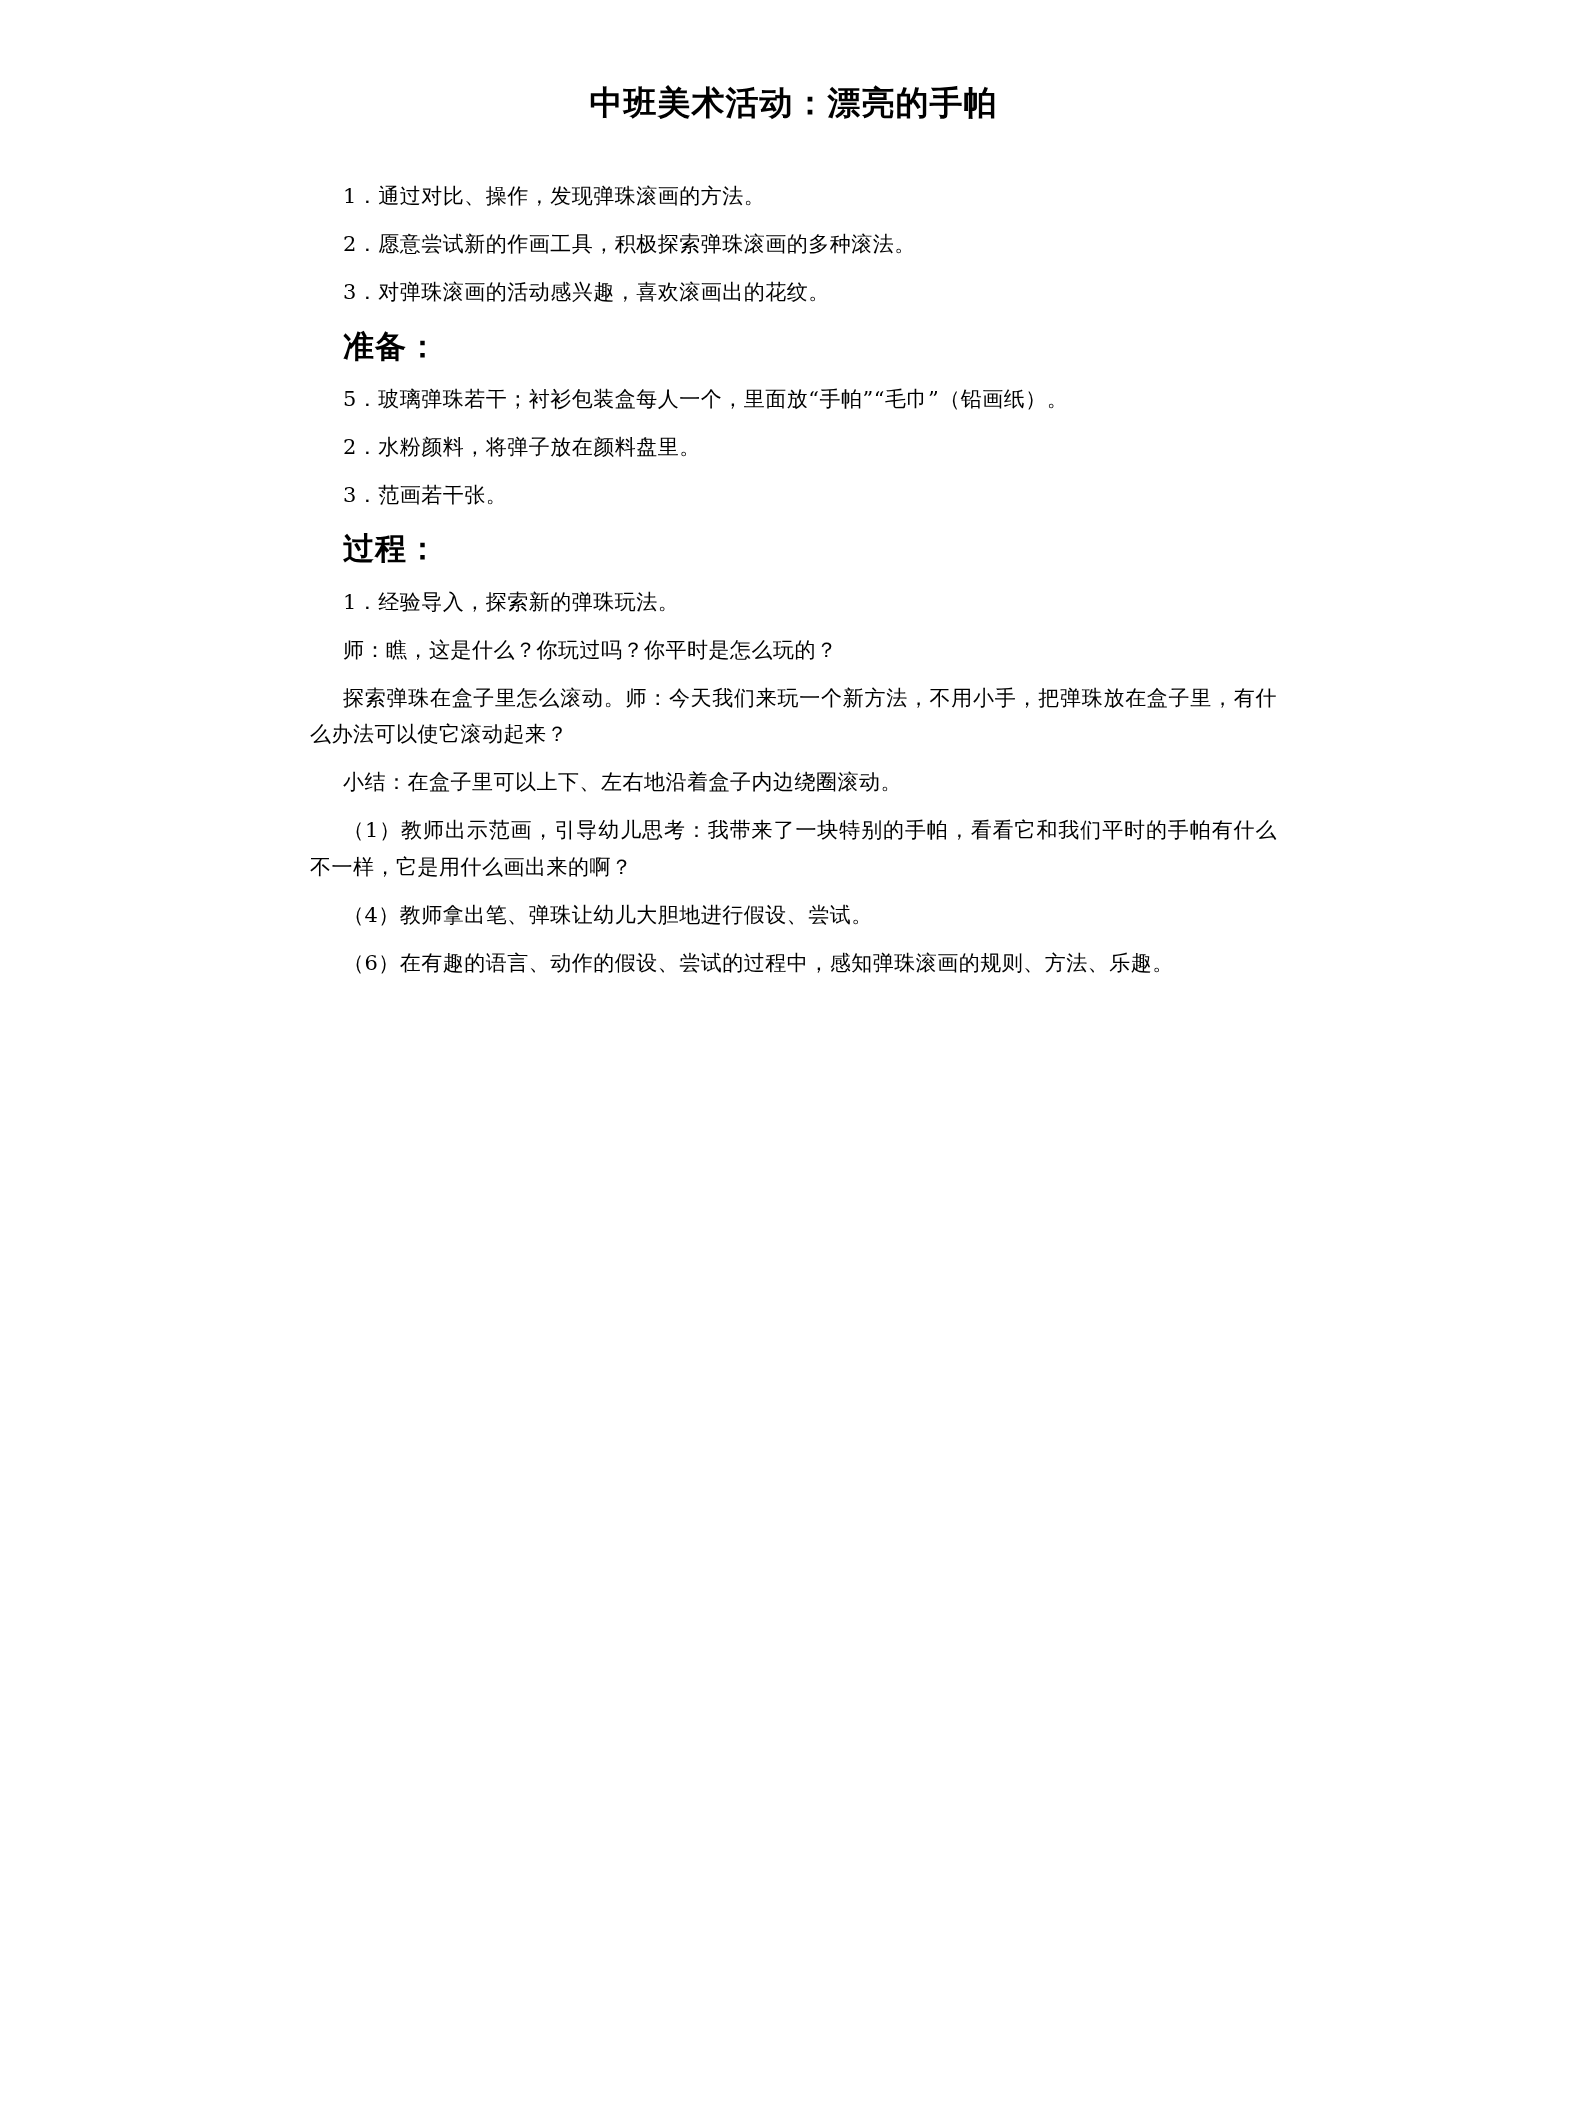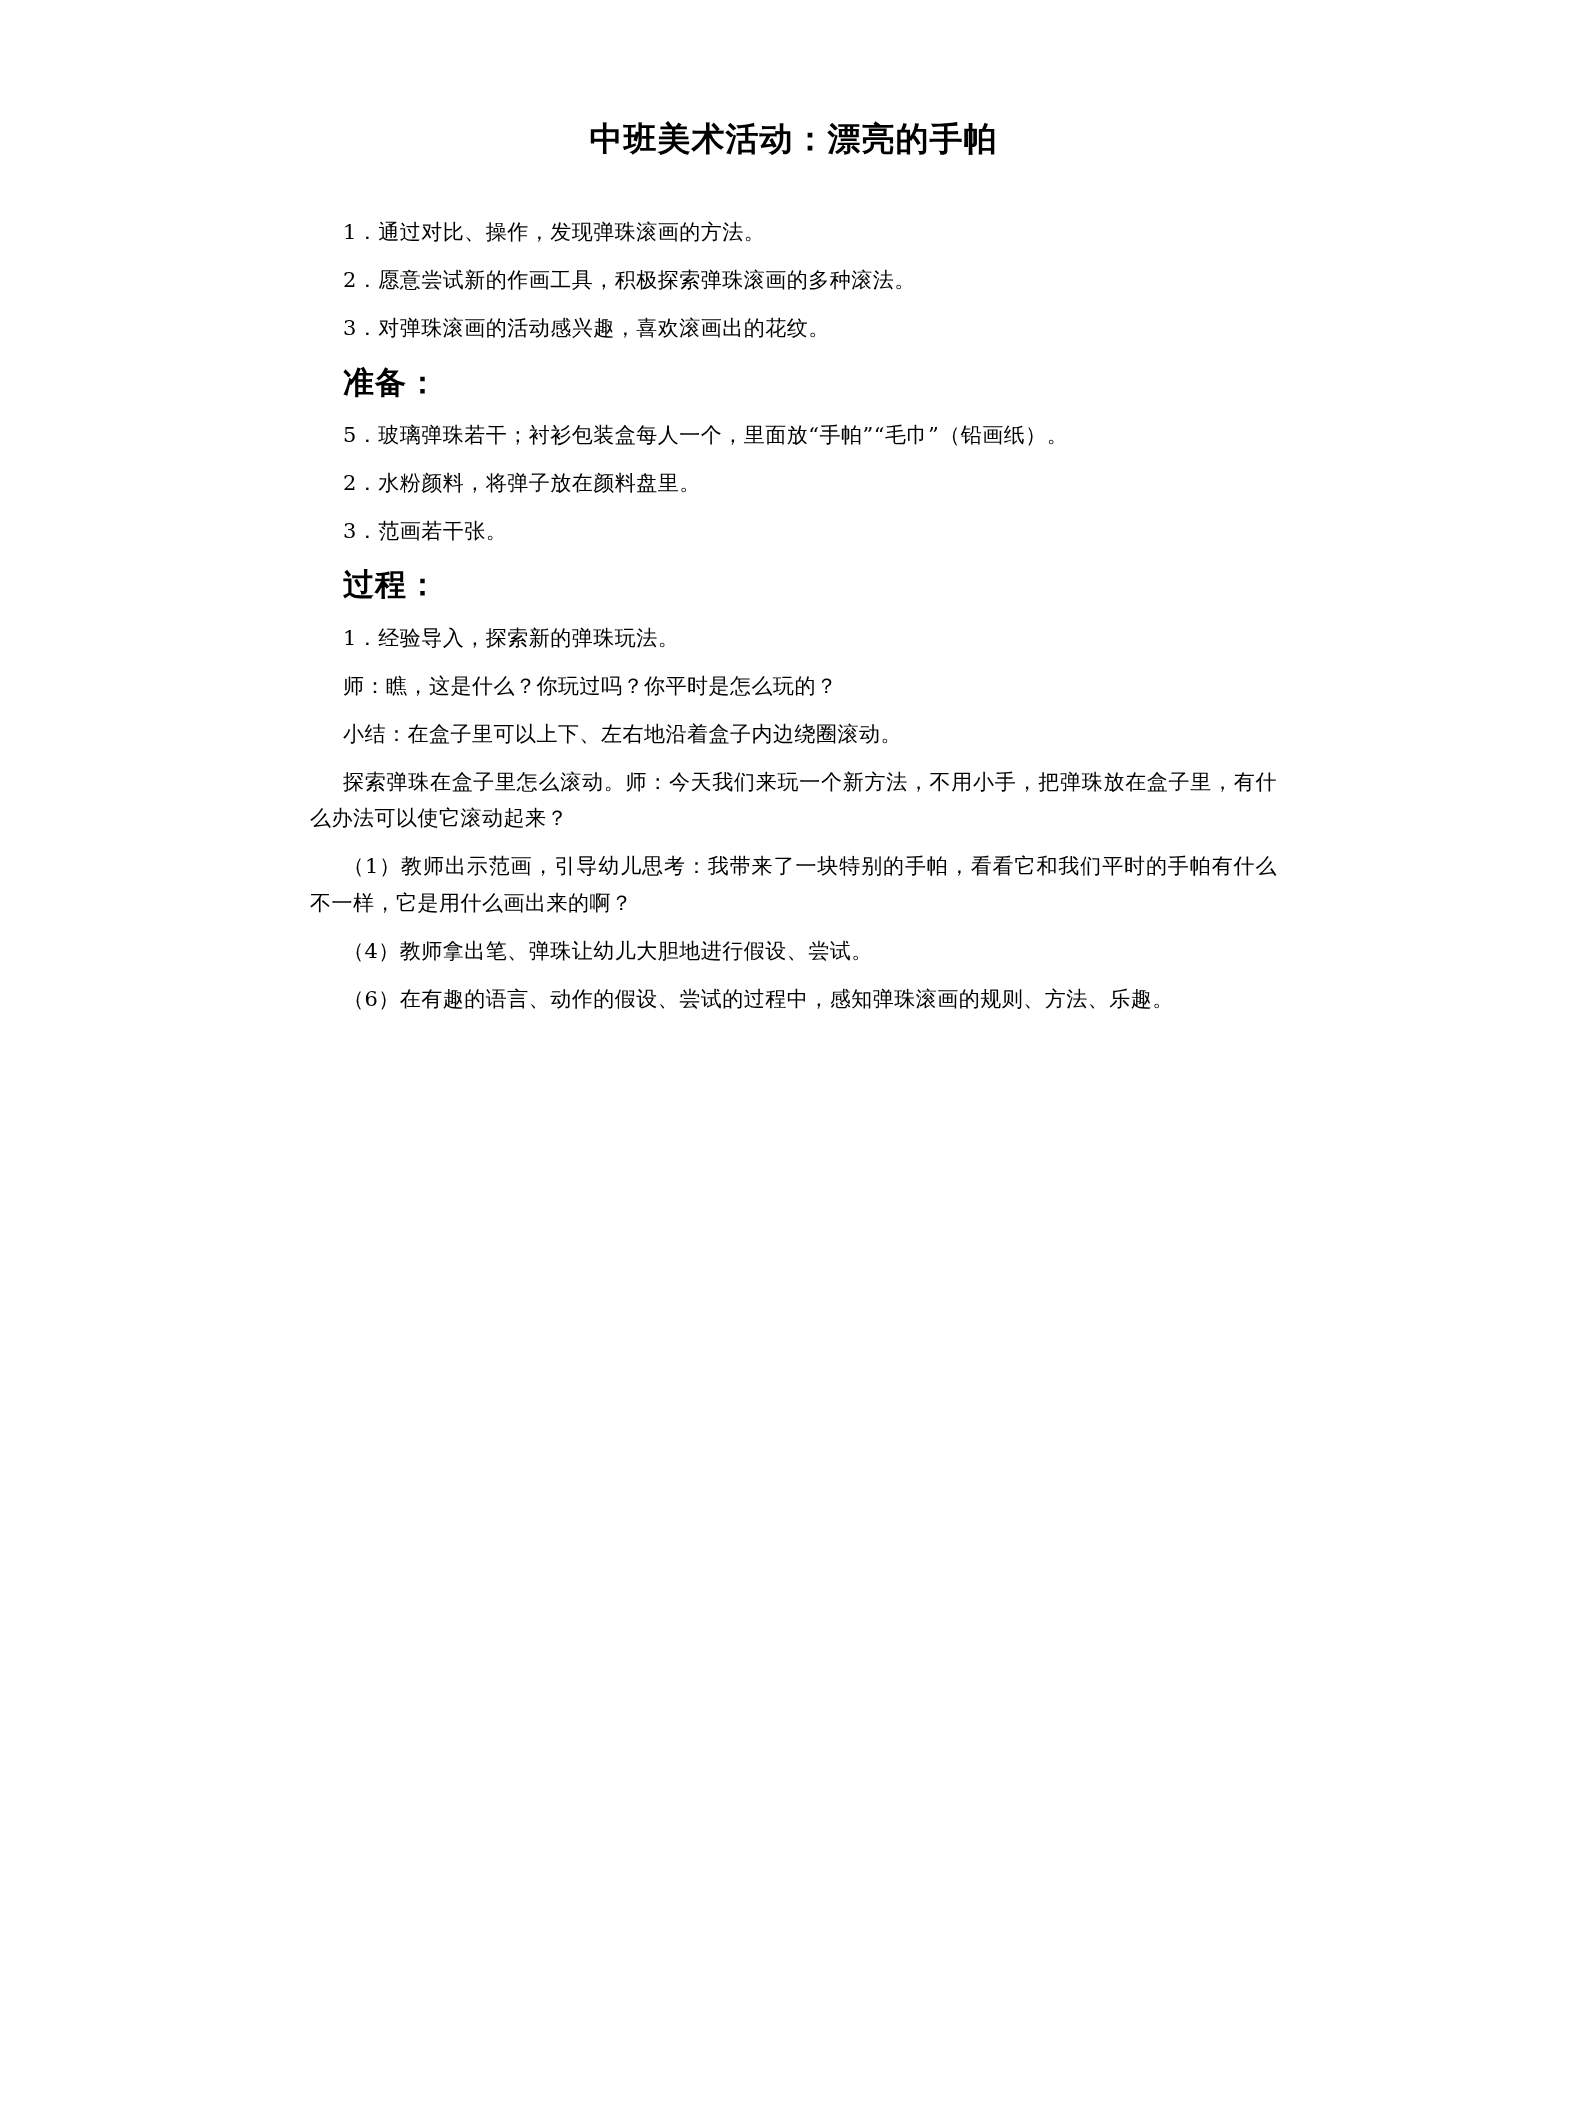--- a/index.html
+++ b/index.html
@@ -11,21 +11,21 @@
     width: 1587px;
     height: 2123px;
     font-family: "DejaVu Serif", "Liberation Serif", serif;
     color: #000000;
     -webkit-font-smoothing: antialiased;
   }
   .page {
     box-sizing: border-box;
     width: 1587px;
     height: 2123px;
-    padding: 116px 310px 0 310px;
+    padding: 80px 310px 0 310px;
     position: relative;
   }
   .doc-title {
     text-align: center;
     font-size: 33px;
     font-weight: bold;
     line-height: 1.4;
     margin: 0 0 52px 0;
     letter-spacing: 1px;
   }
@@ -64,20 +64,20 @@
     <div class="section-head">准备：</div>
     <p class="para">5．玻璃弹珠若干；衬衫包装盒每人一个，里面放“手帕”“毛巾”（铅画纸）。</p>
     <p class="para">2．水粉颜料，将弹子放在颜料盘里。</p>
     <p class="para">3．范画若干张。</p>
   </div>
 
   <div class="section">
     <div class="section-head">过程：</div>
     <p class="para">1．经验导入，探索新的弹珠玩法。</p>
     <p class="para">师：瞧，这是什么？你玩过吗？你平时是怎么玩的？</p>
+    <p class="para">探索弹珠在盒子里怎么滚动。师：今天我们来玩一个新方法，不用小手，把弹珠放在盒子里，有什么办法可以使它滚动起来？</p>
     <p class="para">小结：在盒子里可以上下、左右地沿着盒子内边绕圈滚动。</p>
-    <p class="para">探索弹珠在盒子里怎么滚动。师：今天我们来玩一个新方法，不用小手，把弹珠放在盒子里，有什么办法可以使它滚动起来？</p>
     <p class="para">（1）教师出示范画，引导幼儿思考：我带来了一块特别的手帕，看看它和我们平时的手帕有什么不一样，它是用什么画出来的啊？</p>
     <p class="para">（4）教师拿出笔、弹珠让幼儿大胆地进行假设、尝试。</p>
     <p class="para">（6）在有趣的语言、动作的假设、尝试的过程中，感知弹珠滚画的规则、方法、乐趣。</p>
   </div>
 
 </div>
 
 </body></html>

